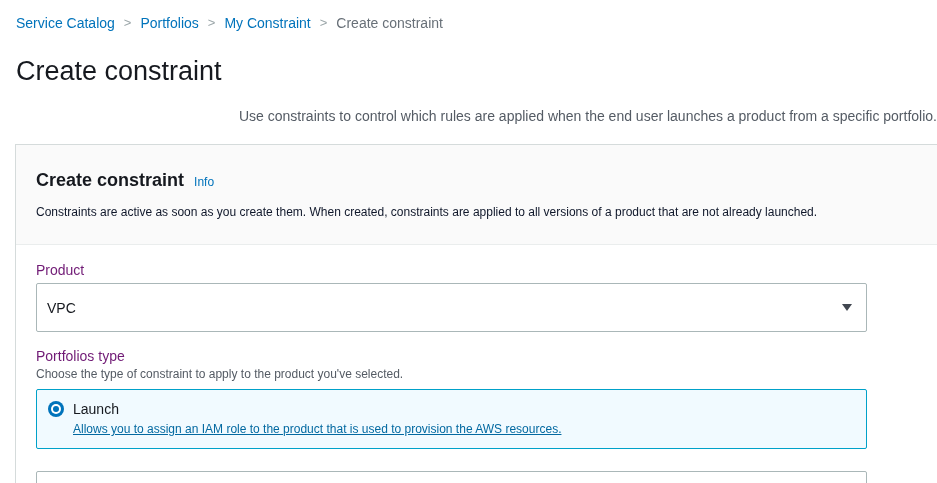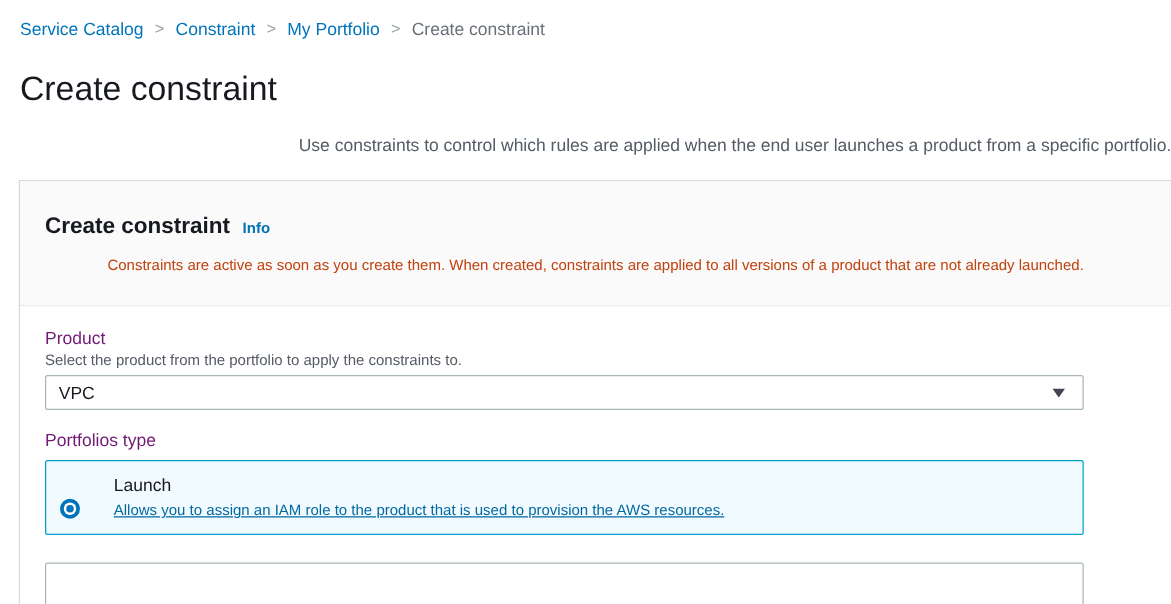--- a/index.html
+++ b/index.html
@@ -48,31 +48,31 @@
     border: 1px solid #d5dbdb;
     border-right: none;
   }
   .panel-header {
     background: #fafafa;
     border-bottom: 1px solid #eaeded;
     padding: 24px 20px 25px 20px;
   }
   .panel-title-row { display: flex; align-items: baseline; gap: 10px; }
   .panel-title { margin: 0; font-size: 18px; font-weight: 700; color: #16191f; line-height: 22px; }
-  .info-link { font-size: 12px; font-weight: 700; color: #0073bb; text-decoration: none; cursor: pointer; }
-  .panel-desc { margin: 14px 0 0 0; font-size: 12px; line-height: 14px; color: #c2410c; text-align: center; }
+  .info-link { font-size: 12px; font-weight: 400; color: #0073bb; text-decoration: none; cursor: pointer; }
+  .panel-desc { margin: 14px 0 0 0; font-size: 12px; line-height: 14px; color: #0f172a; }
 
   .panel-body { padding: 17px 20px 40px 20px; }
 
   .field-label { font-size: 14px; line-height: 16px; color: #701a75; }
   .field-hint { margin-top: 3px; font-size: 12px; line-height: 14px; color: #545b64; }
 
   .select-box {
     margin-top: 5px;
-    height: 28px;
+    height: 49px;
     max-width: 831px;
     border: 1px solid #aab7b8;
     border-radius: 2px;
     background: #fff;
     display: flex;
     align-items: center;
     justify-content: space-between;
     padding: 0 14px 0 10px;
     font-size: 14px;
     color: #16191f;
@@ -85,22 +85,22 @@
     border-top: 7px solid #414750;
   }
 
   .field-2 { margin-top: 16px; }
 
   .option-tile {
     margin-top: 8px;
     max-width: 831px;
     border-radius: 2px;
     display: flex;
-    align-items: flex-end;
-    gap: 27px;
+    align-items: flex-start;
+    gap: 9px;
     padding: 10px 12px 12px 11px;
     cursor: pointer;
   }
   .option-selected {
     border: 1px solid #00a1c9;
     background: #f1faff;
   }
   .option-partial {
     margin-top: 22px;
     height: 60px;
@@ -135,23 +135,23 @@
 
   .option-label { font-size: 14px; line-height: 18px; color: #16191f; }
   .option-desc { margin-top: 4px; font-size: 12px; line-height: 14px; color: #0369a1; text-decoration: underline; }
 </style>
 </head>
 <body>
 
 <nav class="breadcrumb">
   <a class="crumb-link">Service Catalog</a>
   <span class="crumb-sep">&gt;</span>
-  <a class="crumb-link">Constraint</a>
+  <a class="crumb-link">Portfolios</a>
   <span class="crumb-sep">&gt;</span>
-  <a class="crumb-link">My Portfolio</a>
+  <a class="crumb-link">My Constraint</a>
   <span class="crumb-sep">&gt;</span>
   <span class="crumb-current">Create constraint</span>
 </nav>
 
 <h1 class="page-title">Create constraint</h1>
 
 <p class="page-desc">Use constraints to control which rules are applied when the end user launches a product from a specific portfolio.</p>
 
 <section class="panel">
   <div class="panel-header">
@@ -159,29 +159,29 @@
       <h2 class="panel-title">Create constraint</h2>
       <a class="info-link">Info</a>
     </div>
     <p class="panel-desc">Constraints are active as soon as you create them. When created, constraints are applied to all versions of a product that are not already launched.</p>
   </div>
 
   <div class="panel-body">
 
     <div class="field">
       <div class="field-label">Product</div>
-      <div class="field-hint">Select the product from the portfolio to apply the constraints to.</div>
       <div class="select-box">
         <span>VPC</span>
         <span class="caret-down"></span>
       </div>
     </div>
 
     <div class="field field-2">
       <div class="field-label">Portfolios type</div>
+      <div class="field-hint">Choose the type of constraint to apply to the product you've selected.</div>
 
       <div class="option-tile option-selected">
         <span class="radio-on"></span>
         <div>
           <div class="option-label">Launch</div>
           <div class="option-desc">Allows you to assign an IAM role to the product that is used to provision the AWS resources.</div>
         </div>
       </div>
 
       <div class="option-tile option-partial"></div>

